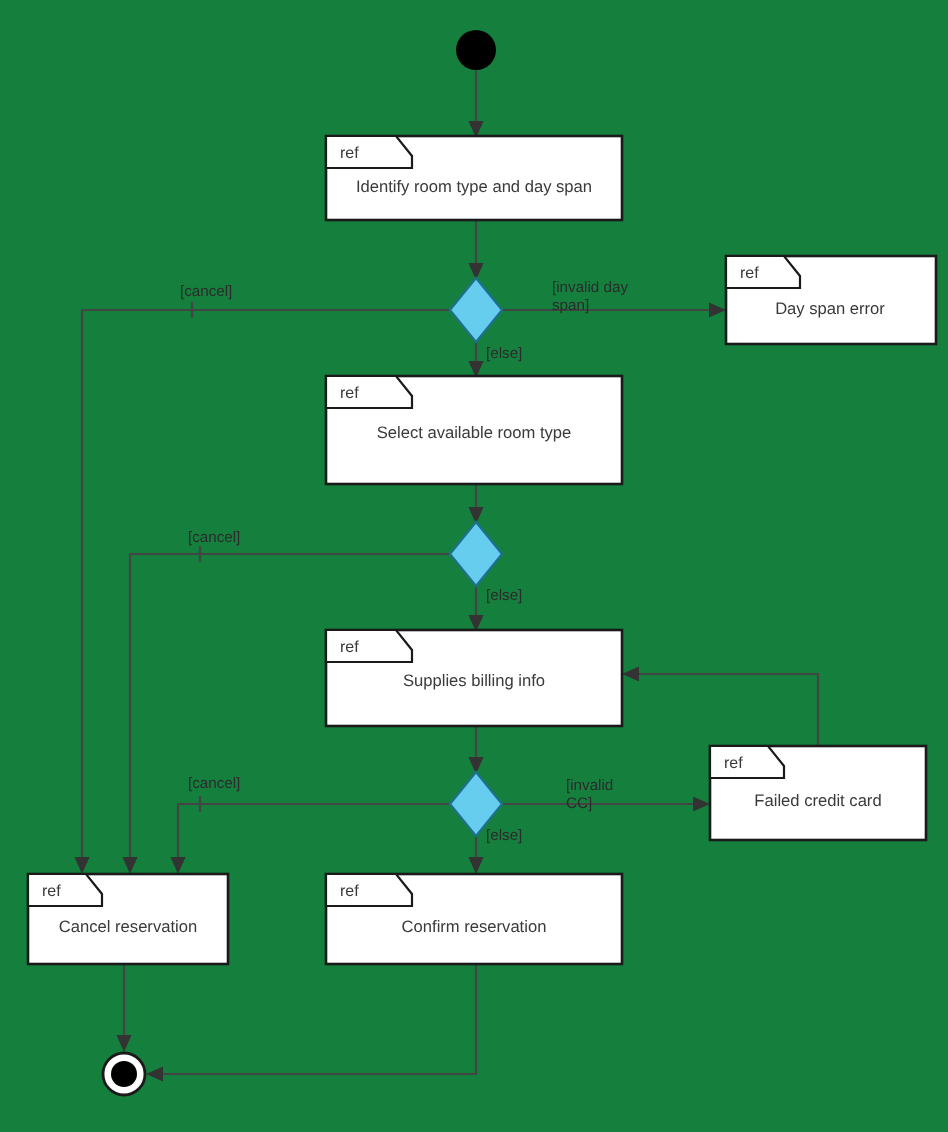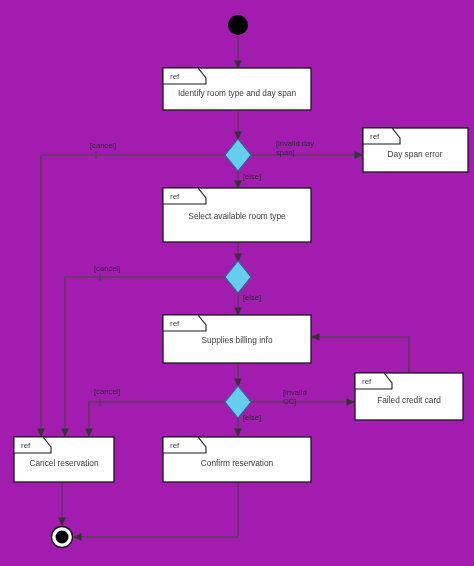--- a/index.html
+++ b/index.html
@@ -10,21 +10,21 @@
   body {
     width: 474px;
     height: 566px;
     font-family: "Liberation Sans", sans-serif;
     overflow: hidden;
   }
   #diagram-root {
     position: relative;
     width: 474px;
     height: 566px;
-    background: #a21caf;
+    background: #15803d;
   }
   svg.canvas {
     position: absolute;
     left: 0;
     top: 0;
     width: 474px;
     height: 566px;
     display: block;
   }
   .edge-line {

